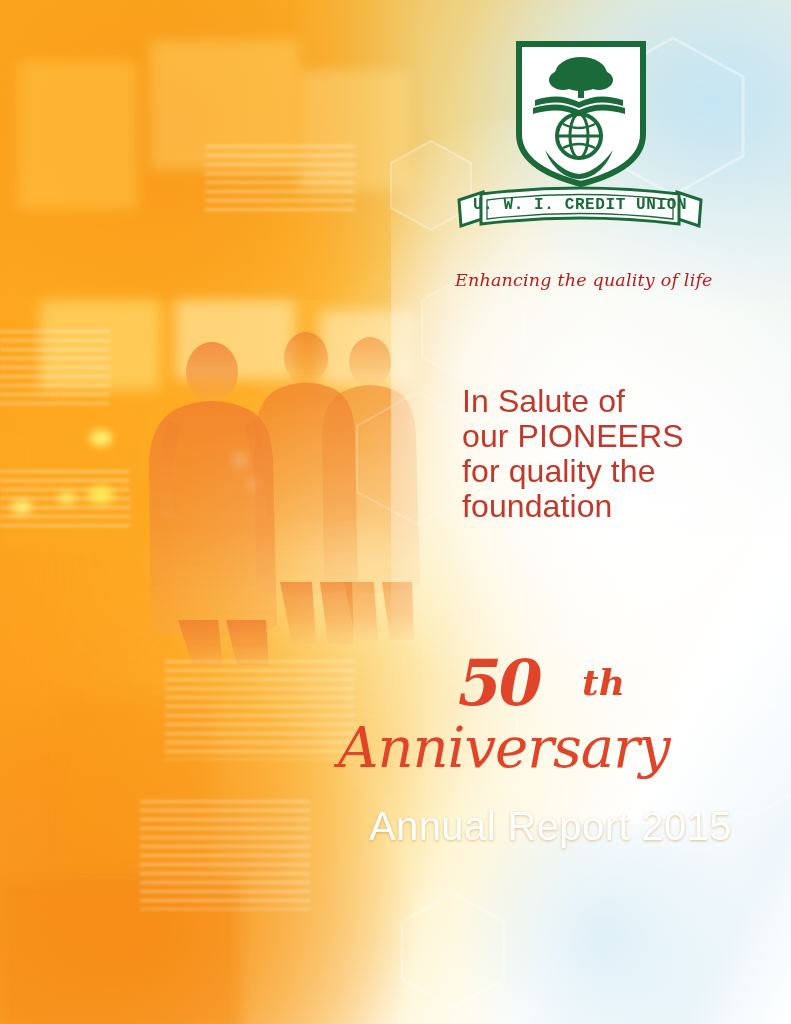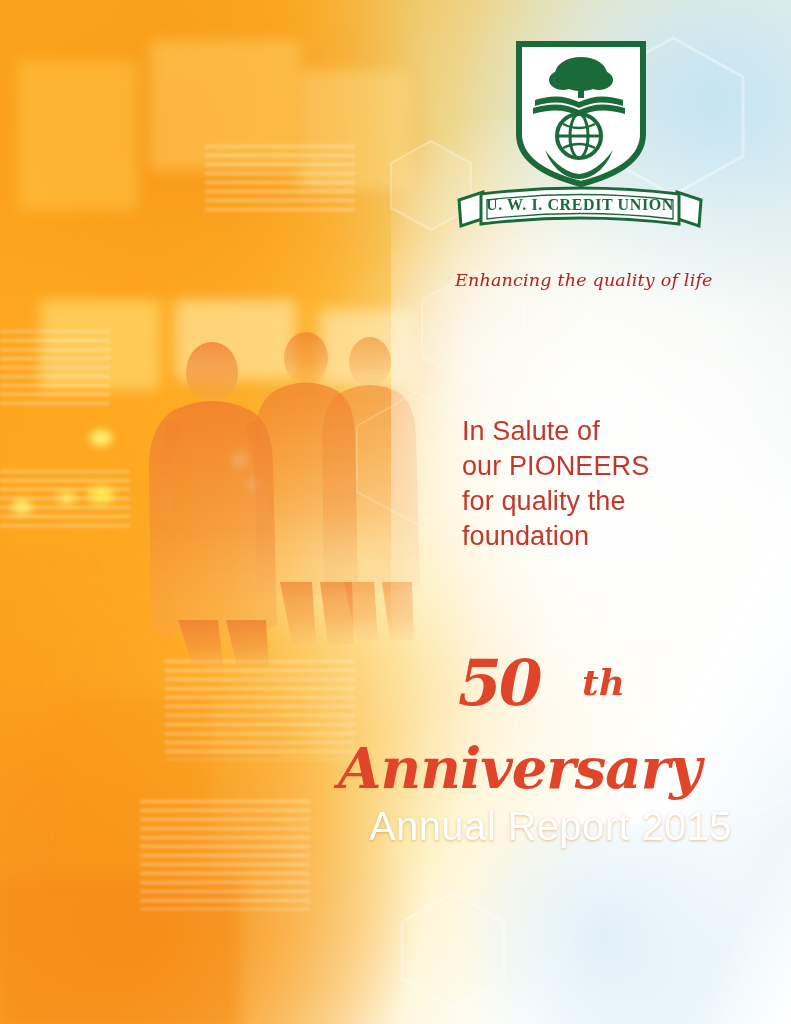--- a/index.html
+++ b/index.html
@@ -154,23 +154,23 @@
     font-size: 17.5px;
     color: #b91c1c;
     letter-spacing: 0.2px;
     white-space: nowrap;
   }
 
   
   .dedication {
     position: absolute;
     left: 462px;
-    top: 414px;
+    top: 384px;
     width: 300px;
-    font-size: 27px;
+    font-size: 32px;
     line-height: 35px;
     color: #c0392b;
     font-weight: 400;
     letter-spacing: 0.1px;
   }
   .dedication div { white-space: nowrap; }
 
   
   .anniv {
     position: absolute;
@@ -201,26 +201,25 @@
     font-weight: bold;
     font-size: 36px;
     line-height: 36px;
   }
   .anniv .word {
     position: absolute;
     left: 8px;
     top: 78px;
     font-family: "DejaVu Serif", serif;
     font-style: italic;
-    font-weight: bold;
+    font-weight: normal;
     font-size: 56px;
     line-height: 60px;
     letter-spacing: -1px;
     white-space: nowrap;
-    margin-top: 20px;
   }
 
   
   .report {
     position: absolute;
     left: 352px;
     top: 802px;
     width: 380px;
     text-align: right;
     font-size: 40px;
@@ -387,21 +386,21 @@
     </div>
 
     <div style="position:absolute; left:0; top:140px; width:250px; height:66px;">
       <svg width="250" height="66" viewBox="0 0 250 66">
         <path d="M4 22 L28 14 L30 40 L6 48 Z" fill="#ffffff" stroke="#1b6b3a" stroke-width="3"></path>
         <path d="M246 22 L222 14 L220 40 L244 48 Z" fill="#ffffff" stroke="#1b6b3a" stroke-width="3"></path>
         <path d="M26 16 Q125 4 224 16 L224 46 Q125 34 26 46 Z" fill="#ffffff" stroke="#1b6b3a" stroke-width="3"></path>
         <path d="M32 22 Q125 11 218 22 L218 41 Q125 30 32 41 Z" fill="none" stroke="#1b6b3a" stroke-width="1.3"></path>
       </svg>
       <div style="position:absolute; left:0; top:18px; width:250px; text-align:center;
-                  font-family:Liberation Serif, serif; font-weight:bold; font-size:16px;
+                  font-family:Liberation Mono, monospace; font-weight:bold; font-size:16px;
                   color:#1b6b3a; letter-spacing:0.6px; white-space:nowrap;">U. W. I. CREDIT UNION</div>
     </div>
 
     <div class="tagline">Enhancing the quality of life</div>
   </div>
 
   <div class="dedication">
     <div>In Salute of</div>
     <div>our PIONEERS</div>
     <div>for quality the</div>

